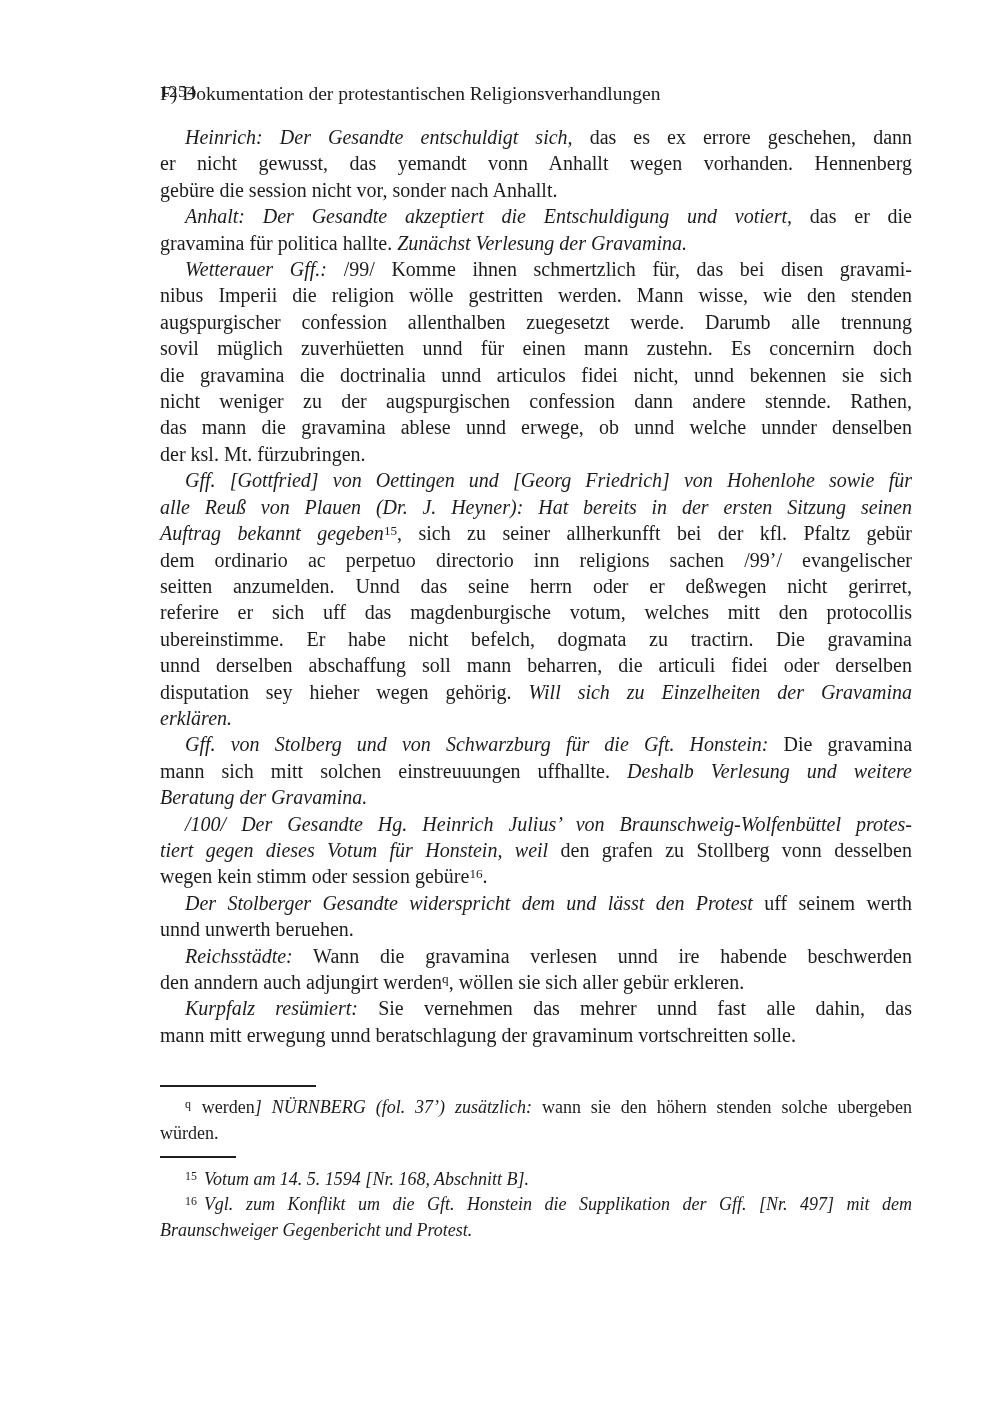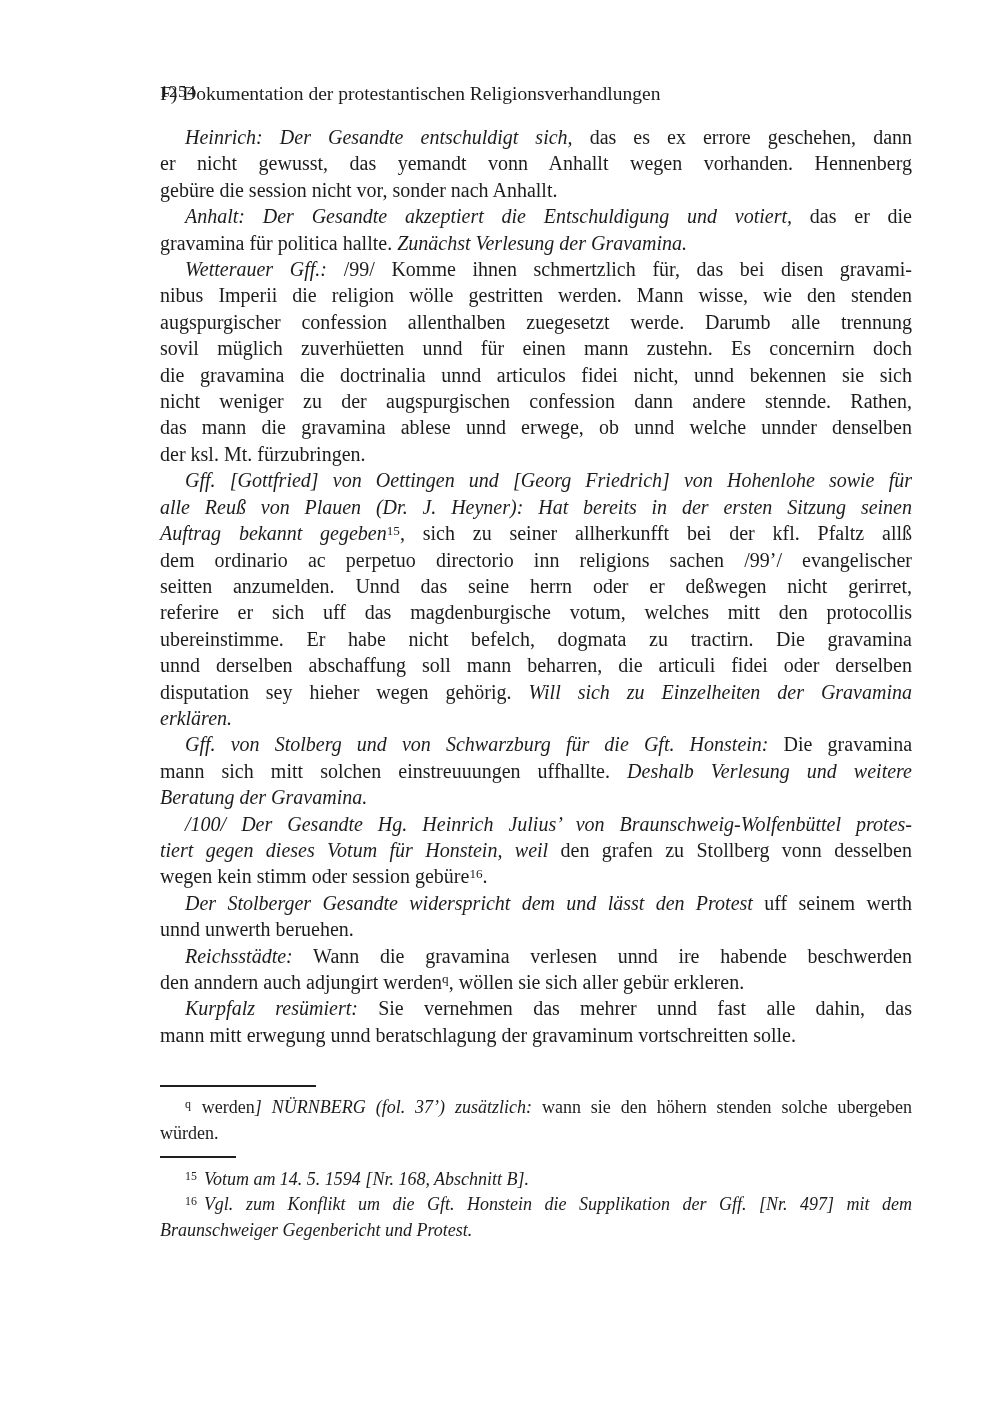--- a/index.html
+++ b/index.html
@@ -75,21 +75,21 @@
         <div class="tline"><span>augspurgischer confession allenthalben zuegesetzt werde. Darumb alle trennung</span></div>
         <div class="tline"><span>sovil müglich zuverhüetten unnd für einen mann zustehn. Es concernirn doch</span></div>
         <div class="tline"><span>die gravamina die doctrinalia unnd articulos fidei nicht, unnd bekennen sie sich</span></div>
         <div class="tline"><span>nicht weniger zu der augspurgischen confession dann andere stennde. Rathen,</span></div>
         <div class="tline"><span>das mann die gravamina ablese unnd erwege, ob unnd welche unnder denselben</span></div>
         <div class="tline lastline"><span>der ksl. Mt. fürzubringen.</span></div>
       </div>
       <div>
         <div class="tline indent"><span class="it">Gff. [Gottfried] von Oettingen und [Georg Friedrich] von Hohenlohe sowie für</span></div>
         <div class="tline"><span class="it">alle Reuß von Plauen (Dr. J. Heyner): Hat bereits in der ersten Sitzung seinen</span></div>
-        <div class="tline"><span class="it">Auftrag bekannt gegeben</span><sup class="fnm">15</sup><span>, sich zu seiner allherkunfft bei der kfl. Pfaltz allß</span></div>
+        <div class="tline"><span class="it">Auftrag bekannt gegeben</span><sup class="fnm">15</sup><span>, sich zu seiner allherkunfft bei der kfl. Pfaltz gebür</span></div>
         <div class="tline"><span>dem ordinario ac perpetuo directorio inn religions sachen /99’/ evangelischer</span></div>
         <div class="tline"><span>seitten anzumelden. Unnd das seine herrn oder er deßwegen nicht gerirret,</span></div>
         <div class="tline"><span>referire er sich uff das magdenburgische votum, welches mitt den protocollis</span></div>
         <div class="tline"><span>ubereinstimme. Er habe nicht befelch, dogmata zu tractirn. Die gravamina</span></div>
         <div class="tline"><span>unnd derselben abschaffung soll mann beharren, die articuli fidei oder derselben</span></div>
         <div class="tline"><span>disputation sey hieher wegen gehörig. </span><span class="it">Will sich zu Einzelheiten der Gravamina</span></div>
         <div class="tline lastline"><span class="it">erklären.</span></div>
       </div>
       <div>
         <div class="tline indent"><span class="it">Gff. von Stolberg und von Schwarzburg für die Gft. Honstein:</span><span> Die gravamina</span></div>

